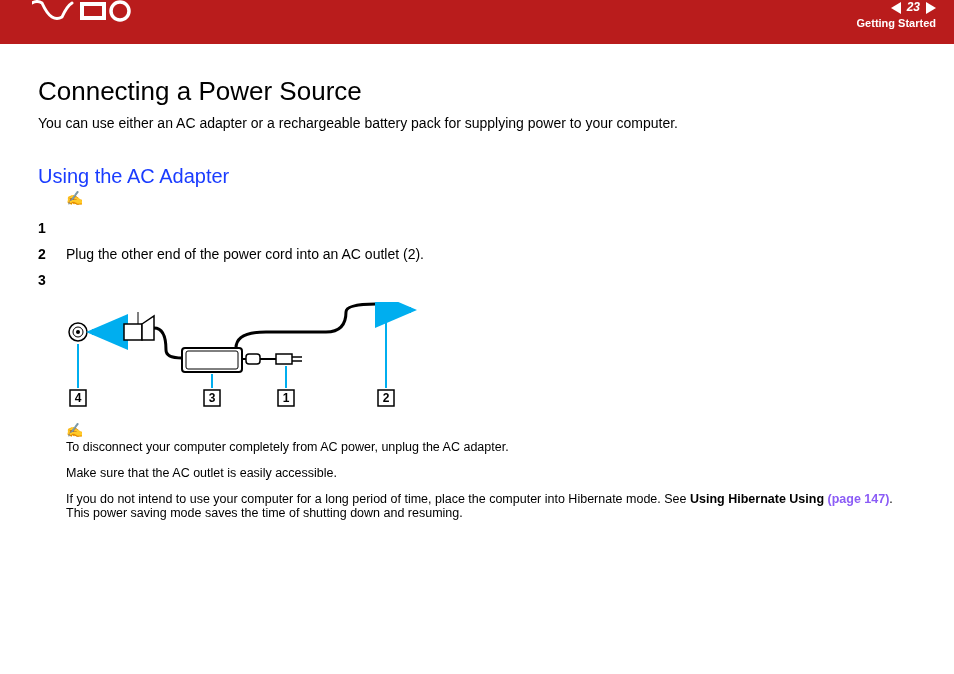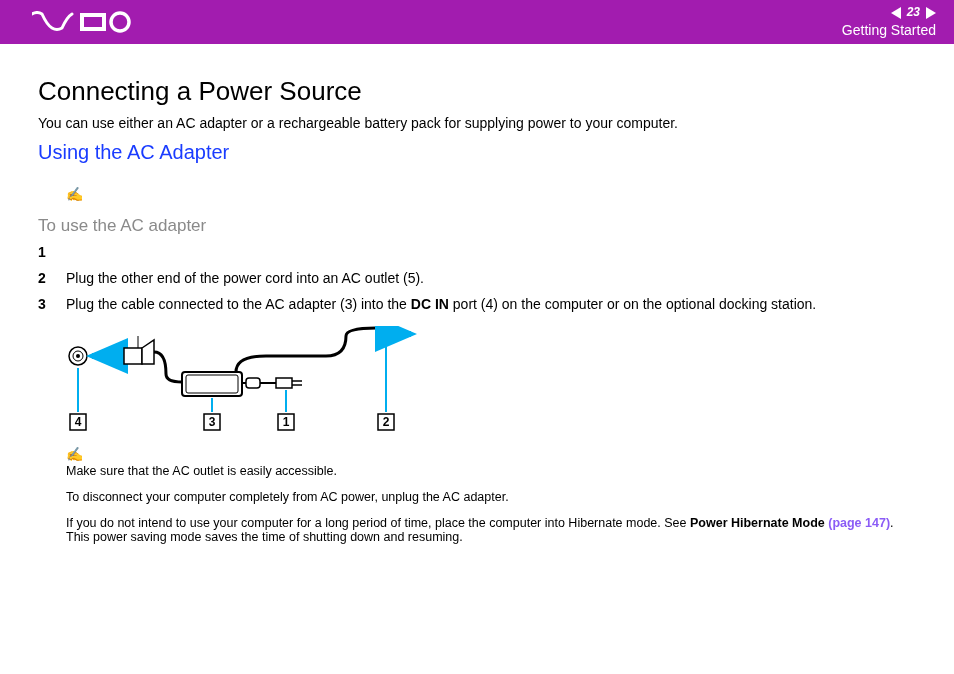--- a/index.html
+++ b/index.html
@@ -5,24 +5,24 @@
   * { box-sizing: border-box; margin: 0; padding: 0; }
   body {
     width: 954px;
     height: 674px;
     font-family: Arial, Helvetica, sans-serif;
     background: #fff;
     color: #000;
     position: relative;
   }
   .header {
-    background: #a21caf;
+    background: #b91c1c;
     height: 44px;
     display: flex;
-    align-items: center;
+    align-items: flex-start;
     justify-content: space-between;
     padding: 0 18px 0 32px;
     color: #fff;
   }
   .logo {
     display: flex;
     align-items: center;
   }
   .header-right {
     text-align: right;
@@ -48,40 +48,40 @@
     border-top: 6px solid transparent;
     border-bottom: 6px solid transparent;
     border-left: 10px solid #fff;
   }
   .page-num {
     font-style: italic;
     font-weight: bold;
     font-size: 12px;
   }
   .section-label {
-    font-weight: normal;
-    font-size: 14px;
+    font-weight: bold;
+    font-size: 11px;
   }
   .content {
     padding: 32px 38px 0 38px;
   }
   h1 {
     font-size: 26px;
     font-weight: normal;
     margin-bottom: 8px;
   }
   .intro {
     font-size: 14px;
-    margin-bottom: 10px;
+    margin-bottom: 34px;
   }
   h2 {
     color: #1a3cff;
     font-size: 20px;
     font-weight: normal;
-    margin-bottom: 22px;
+    margin-bottom: 2px;
   }
   .note-block {
     margin-left: 28px;
     margin-bottom: 14px;
   }
   .note-icon {
     font-size: 14px;
     color: #000;
     display: block;
     margin-bottom: 2px;
@@ -155,35 +155,31 @@
 
 <div class="content">
   <h1>Connecting a Power Source</h1>
   <p class="intro">You can use either an AC adapter or a rechargeable battery pack for supplying power to your computer.</p>
   <h2>Using the AC Adapter</h2>
 
   <div class="note-block">
     <span class="note-icon">✍</span>
   </div>
 
-  <h3>To use the AC adapter</h3>
 
   <ol class="steps">
     <li>
       <span class="step-num">1</span>
     </li>
     <li>
       <span class="step-num">2</span>
-      <span class="step-text">Plug the other end of the power cord into an AC outlet (5).</span>
+      <span class="step-text">Plug the other end of the power cord into an AC outlet (2).</span>
     </li>
     <li>
       <span class="step-num">3</span>
-      <span class="step-text">
-        <span>Plug the cable connected to the AC adapter (3) into the </span><b>DC IN</b><span> port (4) on the computer or on the optional docking station.</span>
-      </span>
     </li>
   </ol>
 
   <div class="diagram">
     <svg width="360" height="110" viewBox="0 0 360 110">
       <defs>
         <marker id="cyanArrow" markerWidth="8" markerHeight="8" refX="6" refY="3" orient="auto">
           <path d="M0,0 L7,3 L0,6 Z" fill="#00aeef"></path>
         </marker>
       </defs>
@@ -227,19 +223,19 @@
       <text x="146" y="100" font-size="12" font-weight="bold" text-anchor="middle">3</text>
       <rect x="212" y="88" width="16" height="16" fill="#fff" stroke="#000" stroke-width="1.5"></rect>
       <text x="220" y="100" font-size="12" font-weight="bold" text-anchor="middle">1</text>
       <rect x="312" y="88" width="16" height="16" fill="#fff" stroke="#000" stroke-width="1.5"></rect>
       <text x="320" y="100" font-size="12" font-weight="bold" text-anchor="middle">2</text>
     </svg>
   </div>
 
   <div class="footer-notes">
     <span class="note-icon">✍</span>
+    <p>To disconnect your computer completely from AC power, unplug the AC adapter.</p>
     <p>Make sure that the AC outlet is easily accessible.</p>
-    <p>To disconnect your computer completely from AC power, unplug the AC adapter.</p>
     <p>
-      <span>If you do not intend to use your computer for a long period of time, place the computer into Hibernate mode. See </span><b>Power Hibernate Mode </b><span class="link">(page 147)</span><span>. This power saving mode saves the time of shutting down and resuming.</span>
+      <span>If you do not intend to use your computer for a long period of time, place the computer into Hibernate mode. See </span><b>Using Hibernate Using </b><span class="link">(page 147)</span><span>. This power saving mode saves the time of shutting down and resuming.</span>
     </p>
   </div>
 </div>
 
 </body></html>

